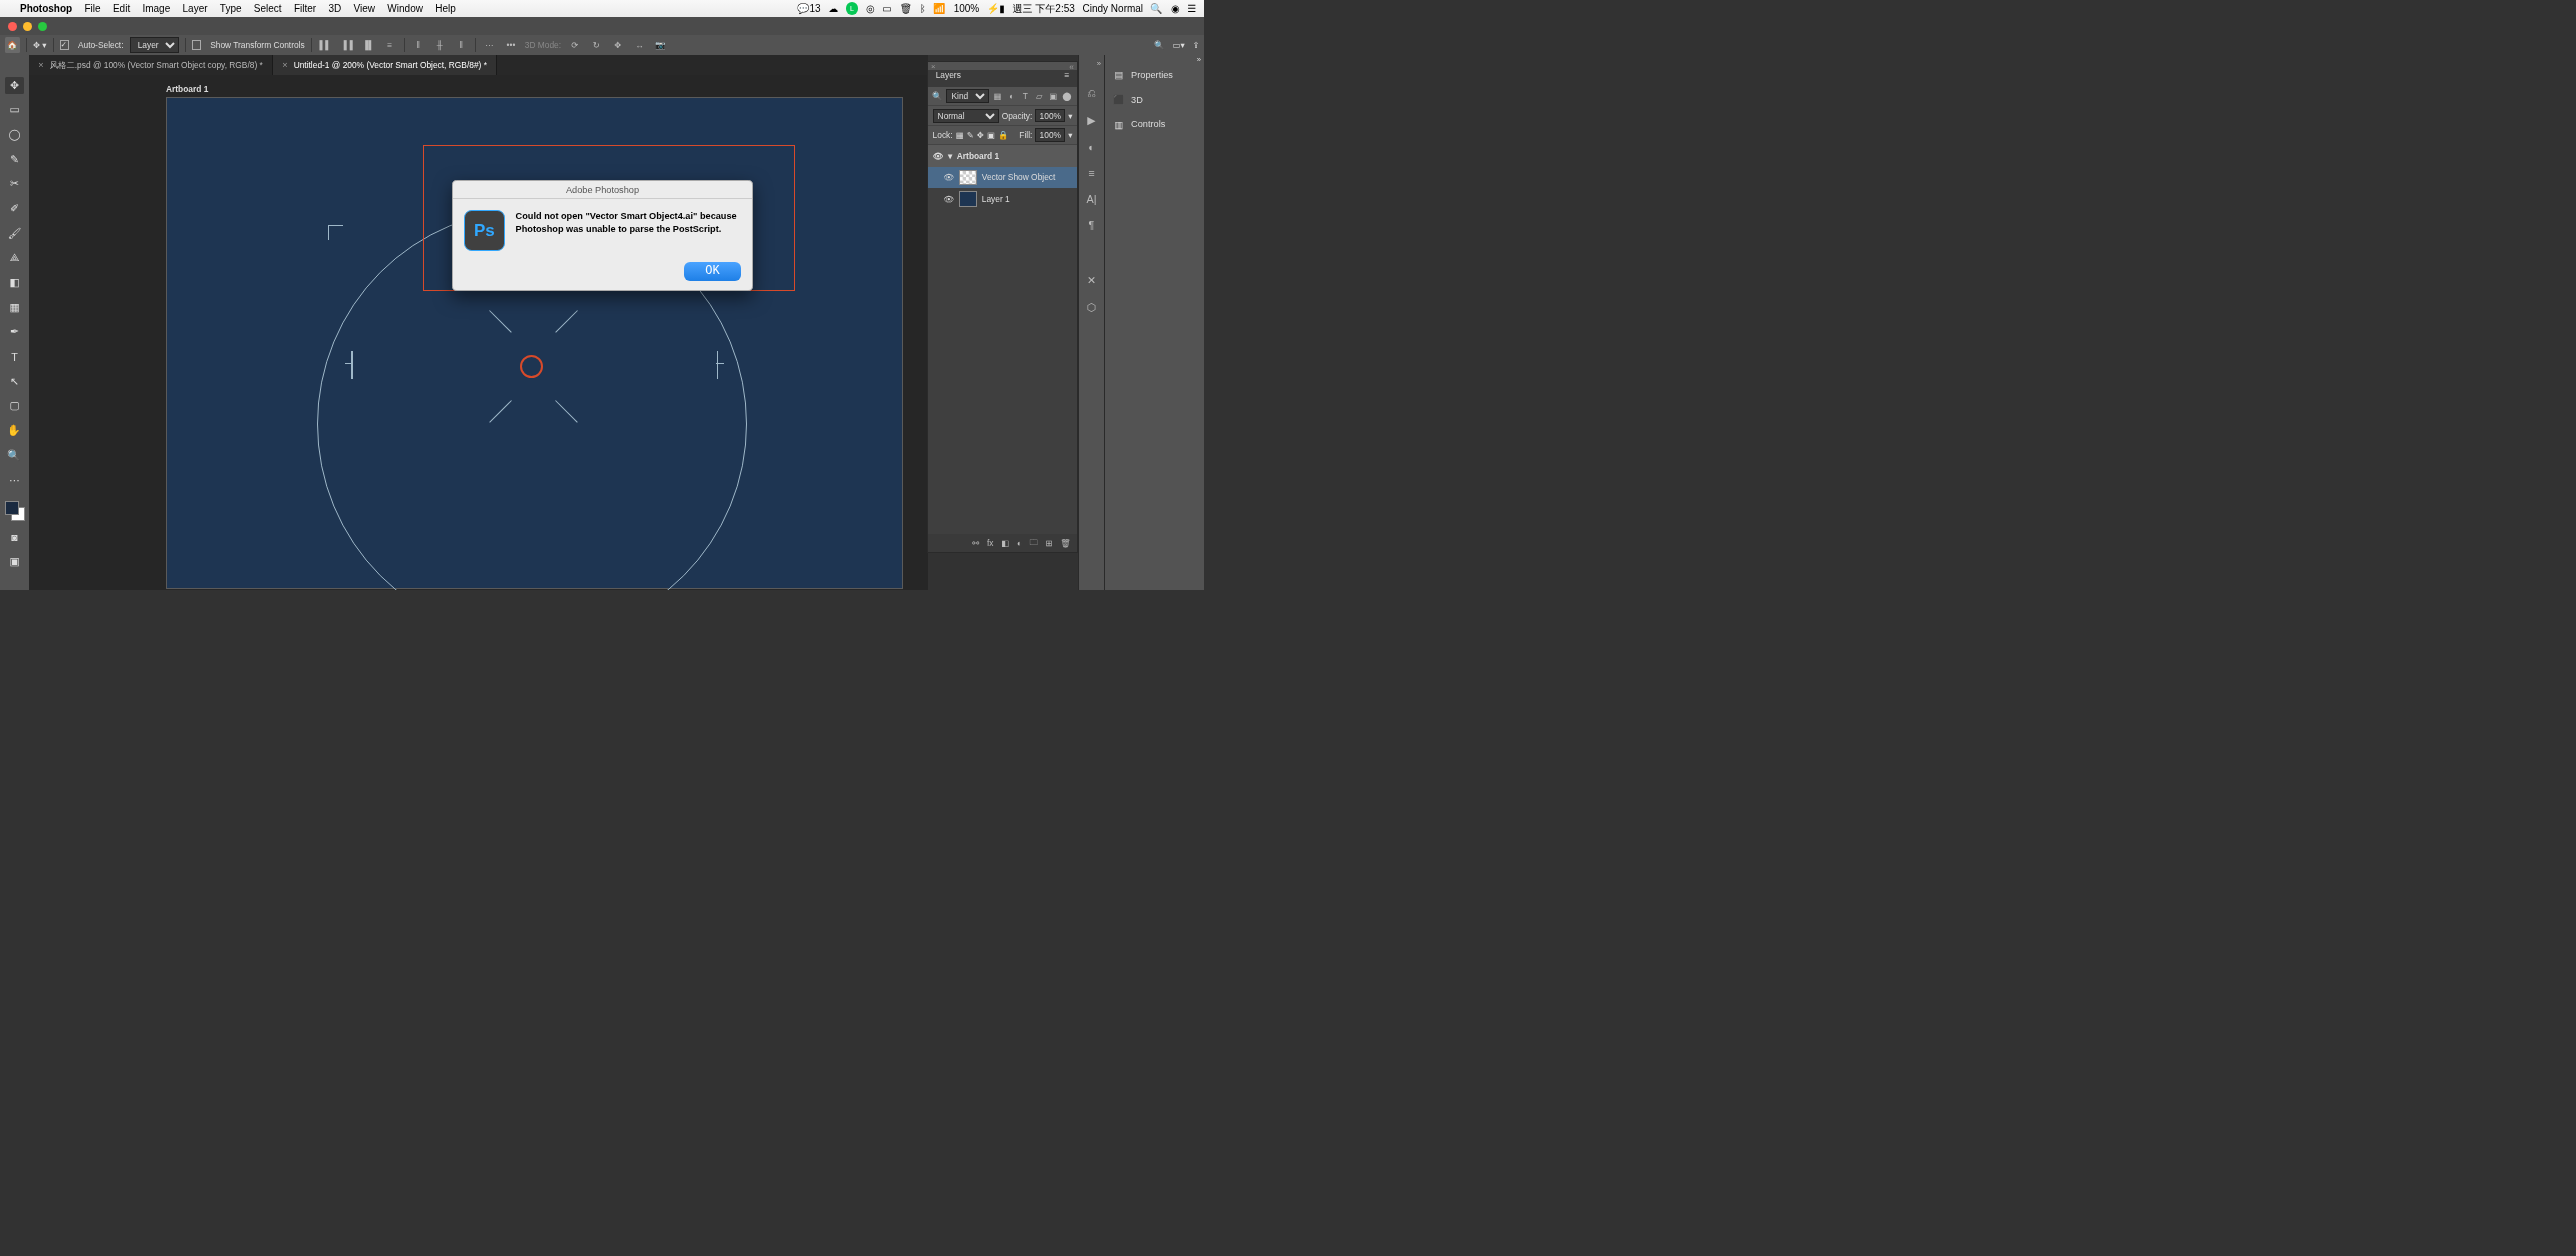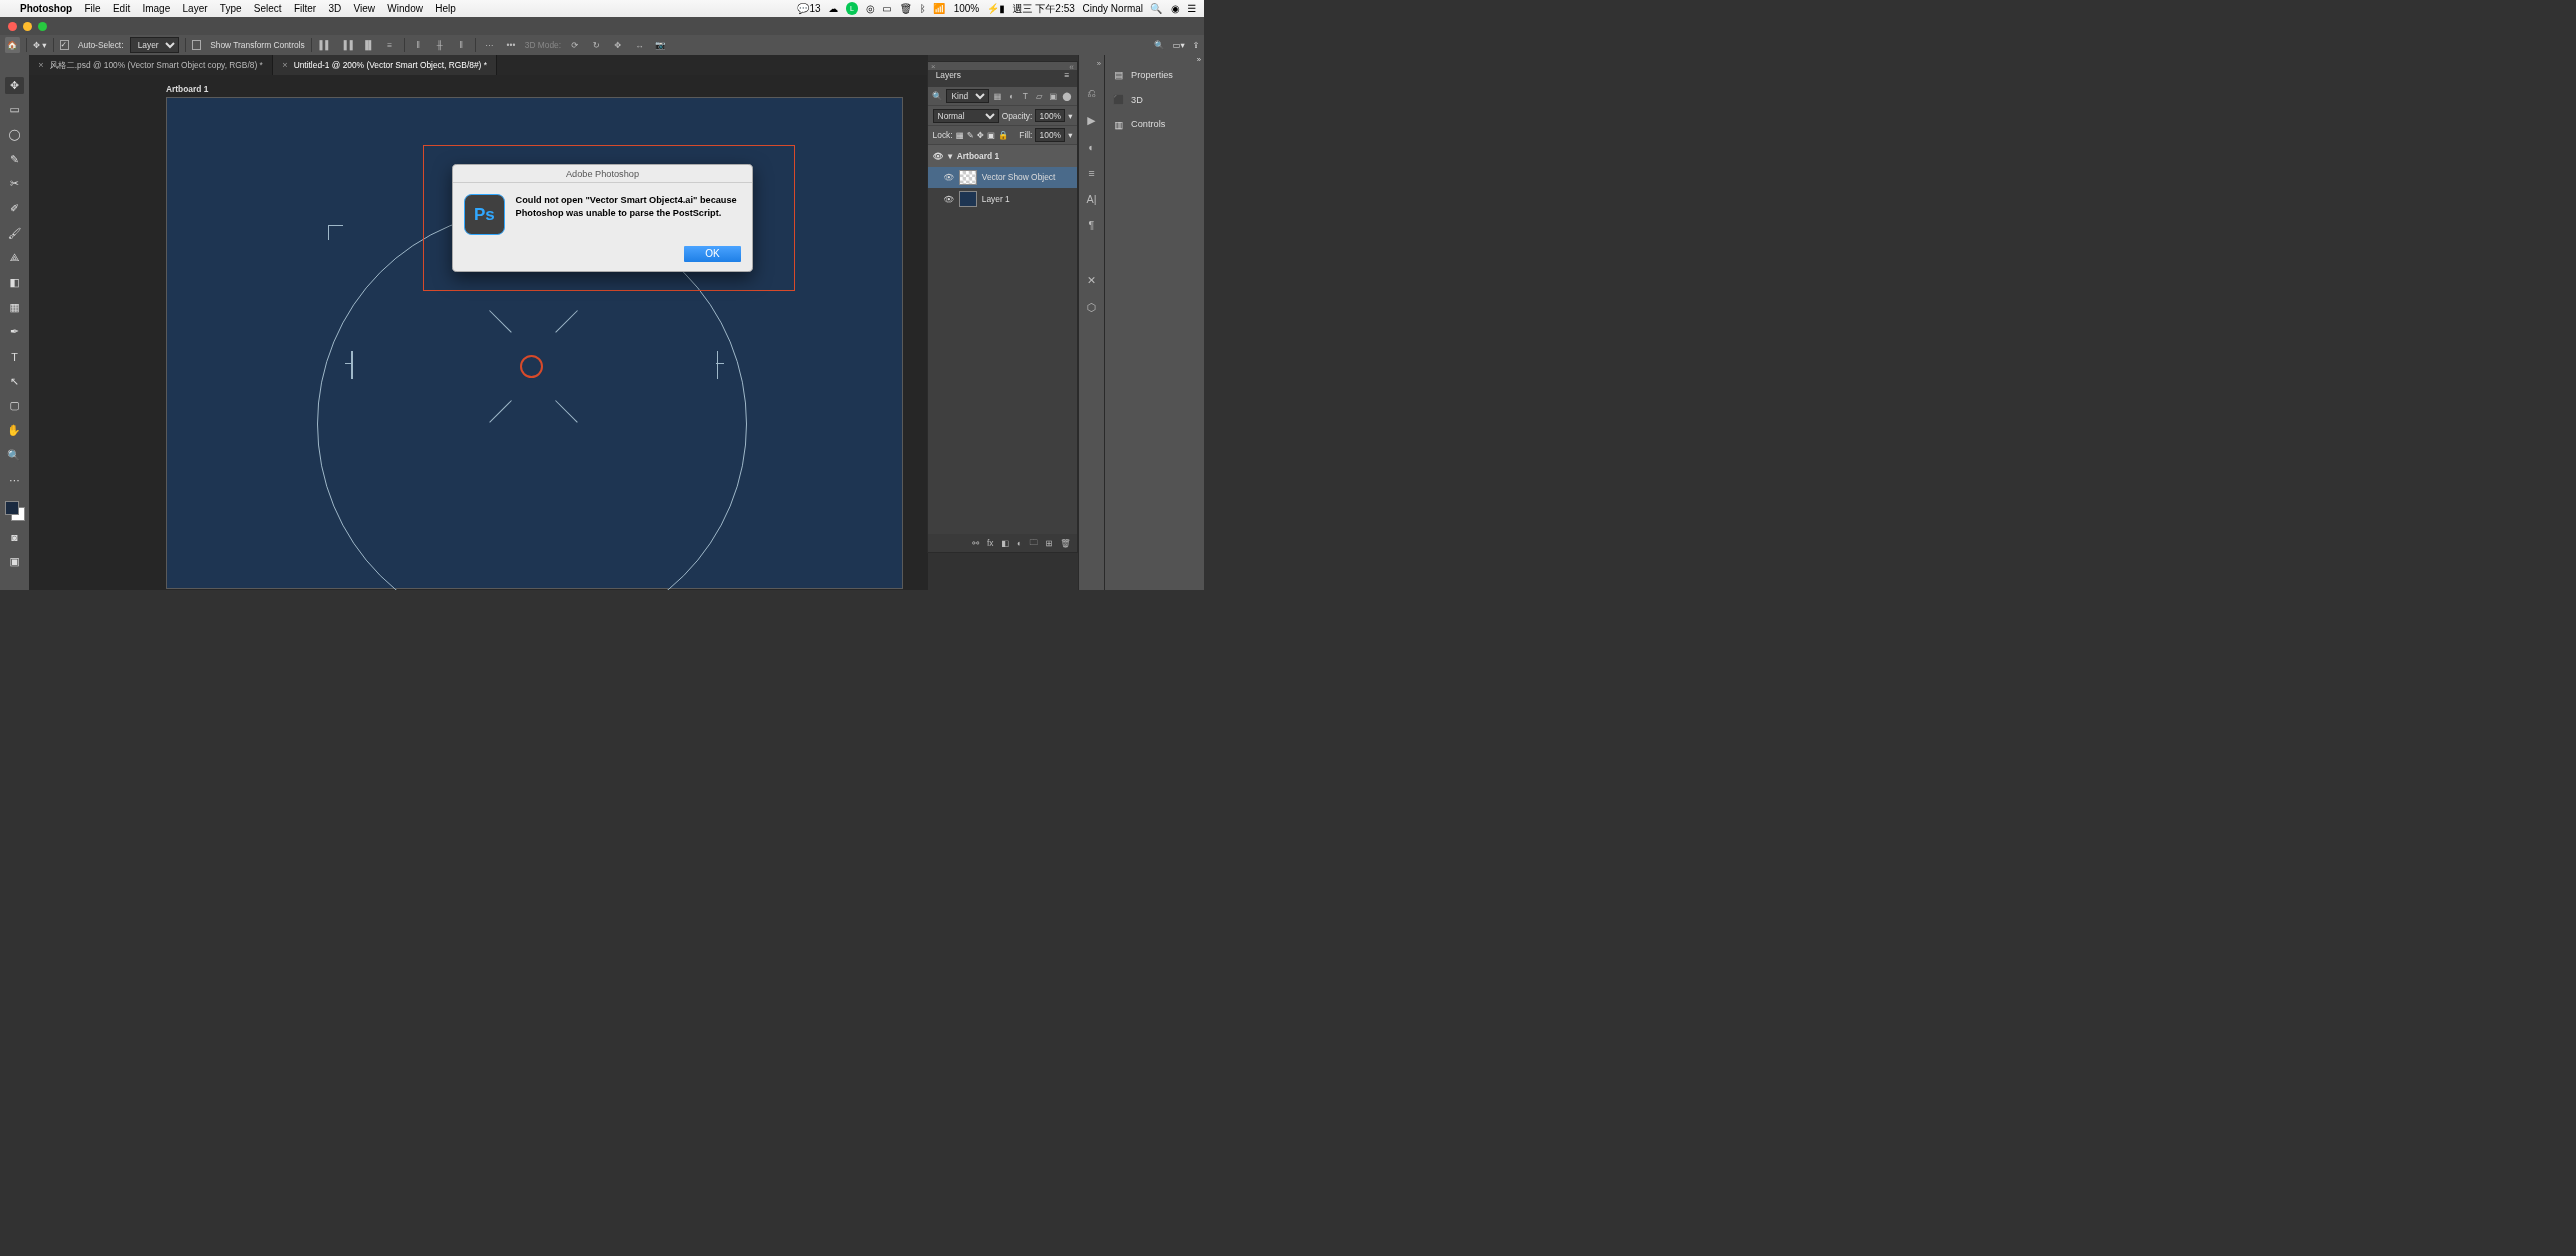--- a/index.html
+++ b/index.html
@@ -92,21 +92,21 @@
 .layers .thumb.solid { background:#1e3552; }
 .layers .lfoot { height:18.4px; background:#3a3a3a; display:flex; align-items:center; justify-content:flex-end; gap:7.7px; padding:0 6.1px; color:#bbb; }
 
 
 .dialog { position:absolute; width:301px; background:#ececec; border:0.8px solid #aaa; border-radius:4.6px; box-shadow:0 6.1px 18.4px rgba(0,0,0,.5); color:#000; }
 .dialog .dtitle { height:18.4px; display:flex; align-items:center; justify-content:center; font-size:9.2px; color:#555; border-bottom:0.8px solid #ccc; }
 .dialog .dbody { display:flex; padding:10.8px; gap:10.8px; font-size:9.2px; }
 .dialog .psicon { width:41px; height:41px; background:#404040; border-radius:7.7px; display:flex; align-items:center; justify-content:center; color:#31a8ff; font-weight:700; font-size:17px; border:1.5px solid #31a8ff; }
 .dialog .msg { flex:1; font-weight:600; line-height:1.35; }
 .dialog .dbtns { display:flex; justify-content:flex-end; padding:0 10.8px 9.2px; }
-.dialog .okbtn { background:linear-gradient(#4aa3ff,#1e7fe6); color:#fff; border:none; padding:2.3px 21.5px; border-radius:1px; font-size:10px; }
+.dialog .okbtn { background:linear-gradient(#4aa3ff,#1e7fe6); color:#fff; border:none; padding:2.3px 21.5px; border-radius:6px; font-size:12px;font-family:Liberation Mono, monospace; }
 </style>
 </head>
 <body>
 
 <div class="menubar">
   <div class="menu-left">
     <span></span>
     <span class="app-name">Photoshop</span>
     <span>File</span>
     <span>Edit</span>
@@ -232,21 +232,21 @@
     <div class="diag d1"></div>
     <div class="diag d2"></div>
     <div class="diag d3"></div>
     <div class="diag d4"></div>
     <div class="ring"></div>
   </div>
 </div>
 
 <div class="hlbox" style="top:145px; left:423px; width:372px; height:146px;"></div>
 
-<div class="dialog" style="top:164px; left:452px;">
+<div class="dialog" style="top:180px; left:452px;">
   <div class="dtitle">Adobe Photoshop</div>
   <div class="dbody">
     <div class="psicon">Ps</div>
     <div class="msg">Could not open "Vector Smart Object4.ai" because Photoshop was unable to parse the PostScript.</div>
   </div>
   <div class="dbtns">
     <button class="okbtn">OK</button>
   </div>
 </div>
 

